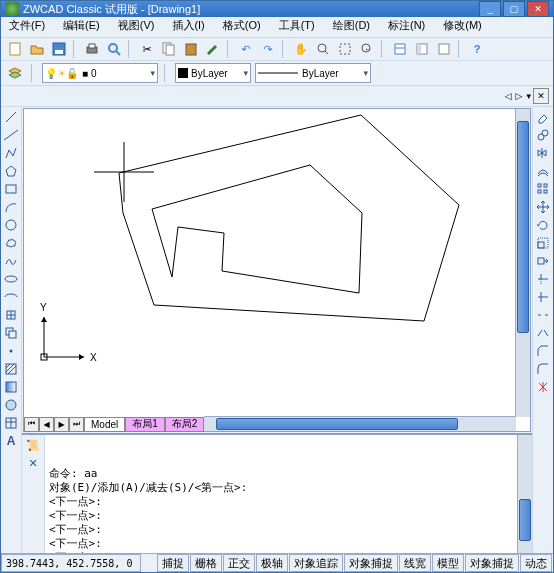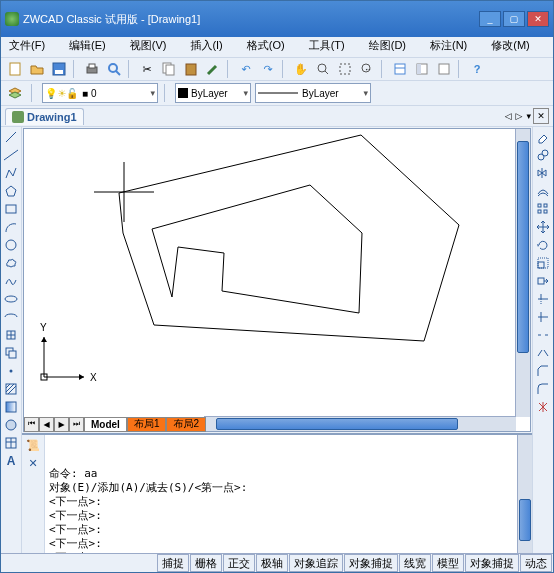--- a/index.html
+++ b/index.html
@@ -1,22 +1,22 @@
 <!DOCTYPE html>
 <html><head>
 <meta charset="utf-8">
 <style>
   html,body{margin:0;padding:0;font-family:"Microsoft YaHei","SimSun",sans-serif;font-size:11px;background:#fff;overflow:hidden}
   .window{width:554px;height:573px;border:1px solid #3a6ea5;box-sizing:border-box;display:flex;flex-direction:column;background:#eaf0f8}
-  .titlebar{height:36px;background:linear-gradient(#4a8bd6,#2d6fc5);color:#fff;display:flex;align-items:center;padding:0 4px;font-size:11px}
+  .titlebar{height:16px;background:linear-gradient(#4a8bd6,#2d6fc5);color:#fff;display:flex;align-items:center;padding:0 4px;font-size:11px}
   .titlebar .logo{width:14px;height:14px;background:radial-gradient(circle,#7fc36a,#2a7a2a);border-radius:3px;margin-right:4px}
   .titlebar .sp{flex:1}
   .titlebar .wbtn{width:20px;height:14px;background:#5a99e0;border:1px solid #2a5fa0;margin-left:2px;display:flex;align-items:center;justify-content:center;color:#fff;font-size:9px;cursor:pointer}
   .titlebar .wbtn.close{background:#d05050}
-  .menubar{height:20px;background:#eaf0f8;display:flex;align-items:center;padding:0 4px;gap:16px;flex-wrap:wrap}
+  .menubar{height:20px;background:#eaf0f8;display:flex;align-items:center;padding:0 4px;gap:10px;flex-wrap:wrap}
   .menubar span{padding:1px 4px;cursor:pointer}
   .menubar .sp{flex:1}
   .menubar .sb{width:14px;height:12px;border:1px solid #888;font-size:8px;display:flex;align-items:center;justify-content:center;cursor:pointer}
   .menubar2{height:18px;padding:0 6px}
   .toolbar{height:22px;background:#eaf0f8;border-top:1px solid #cdd8e8;border-bottom:1px solid #cdd8e8;display:flex;align-items:center;padding:0 4px;gap:2px}
   .tbtn{width:18px;height:18px;display:flex;align-items:center;justify-content:center;cursor:pointer;border:1px solid transparent}
   .tsep{width:4px;height:18px;border-left:1px solid #b0c0d8;margin:0 2px}
   .proprow{height:24px;display:flex;align-items:center;padding:0 4px;gap:4px;background:#eaf0f8;border-bottom:1px solid #cdd8e8}
   .layerbox{width:110px;height:18px;border:1px solid #8aa0c0;background:#fff;display:flex;align-items:center;padding:0 2px;font-size:10px}
   .colorbox{width:70px;height:18px;border:1px solid #8aa0c0;background:#fff;display:flex;align-items:center;padding:0 2px;font-size:10px}
@@ -33,22 +33,22 @@
   .dtab .sp{flex:1}
   .dtab .xbtn{width:14px;height:14px;border:1px solid #888;font-size:9px;display:flex;align-items:center;justify-content:center;cursor:pointer}
   .drawarea{flex:1;position:relative;background:#fff;border:1px solid #8aa0c0;margin:1px}
   .drawarea svg{position:absolute;left:0;top:0}
   .vscroll{position:absolute;right:0;top:0;bottom:14px;width:14px;background:#d8e0ec;border-left:1px solid #9aaac8}
   .vscroll .thumb{position:absolute;left:1px;right:1px;top:12px;height:210px;background:linear-gradient(90deg,#7aa6e0,#4a86d6);border:1px solid #2a5fa0;border-radius:2px}
   .hscroll{position:absolute;left:180px;right:14px;bottom:0;height:14px;background:#d8e0ec;border-top:1px solid #9aaac8}
   .hscroll .thumb{position:absolute;top:1px;bottom:1px;left:12px;width:240px;background:linear-gradient(#7aa6e0,#4a86d6);border:1px solid #2a5fa0;border-radius:2px}
   .layouttabs{position:absolute;left:0;bottom:0;height:14px;display:flex;align-items:center;font-size:10px}
   .layouttabs .nav{width:13px;height:13px;border:1px solid #888;background:#eee;display:flex;align-items:center;justify-content:center;font-size:8px;cursor:pointer}
-  .layouttabs .lt{padding:0 6px;border:1px solid #888;background:#f97316;height:13px;display:flex;align-items:center;cursor:pointer}
-  .layouttabs .lt.active{font-weight:bold;background:#fff}
+  .layouttabs .lt{padding:0 6px;border:1px solid #888;background:#f0abfc;height:13px;display:flex;align-items:center;cursor:pointer}
+  .layouttabs .lt.active{font-weight:normal;background:#fff}
   .cmdarea{height:118px;display:flex;border-top:2px solid #8aa0c0}
   .cmdside{width:22px;background:#eaf0f8;border-right:1px solid #cdd8e8;display:flex;flex-direction:column;align-items:center;justify-content:flex-start;gap:2px;padding-top:2px}
   .cmdtext{flex:1;background:#fff;font-family:"SimSun",monospace;font-size:11px;white-space:pre;overflow:hidden;padding:4px;line-height:14px}
   .cmdv{width:14px;background:#d8e0ec;border-left:1px solid #9aaac8;position:relative}
   .cmdv .thumb{position:absolute;left:1px;right:1px;bottom:12px;height:40px;background:linear-gradient(90deg,#7aa6e0,#4a86d6);border:1px solid #2a5fa0;border-radius:2px}
   .status{height:18px;background:#eaf0f8;border-top:1px solid #9aaac8;display:flex;align-items:stretch;font-size:11px}
   .status .cell{border:1px solid #9aaac8;padding:0 4px;display:flex;align-items:center;height:16px;margin-right:1px;cursor:pointer}
   .status .coord{width:130px;font-family:monospace;font-size:10px}
   svg{overflow:visible}
 </style>
@@ -200,24 +200,20 @@
     <div class="linebox">
       <svg width="40" height="6">
           <line x1="0" y1="3" x2="40" y2="3" stroke="#000"></line>
         </svg>
       <span style="margin-left:4px">ByLayer</span>
       <span class="dd">▾</span>
     </div>
   </div>
 
   <div class="dtab">
-    <div class="tab">
-      <div class="tlogo"></div>
-      <span>Drawing1</span>
-    </div>
     <span class="sp"></span>
     <span style="font-size:9px;padding:0 2px">◁</span>
     <span style="font-size:9px;padding:0 2px">▷</span>
     <span style="font-size:9px;padding:0 2px">▾</span>
     <div class="xbtn">✕</div>
   </div>
 
   <div class="main">
     <div class="vtool">
       <div class="vbtn">
@@ -481,20 +477,23 @@
         </div>
       <div class="vbtn">
           <svg width="14" height="14">
             <path d="M7 7L3 3M7 7L11 3M7 7L3 11M7 7L11 11M7 7L7 2M7 7L7 12" stroke="#c04040"></path>
           </svg>
         </div>
     </div>
   </div>
 
   <div class="status">
+    <div class="cell coord">
+        <span>398.7443, 452.7558, 0</span>
+      </div>
     <div style="flex:1"></div>
     <div class="cell">
         <span>捕捉</span>
       </div>
     <div class="cell">
         <span>栅格</span>
       </div>
     <div class="cell">
         <span>正交</span>
       </div>

